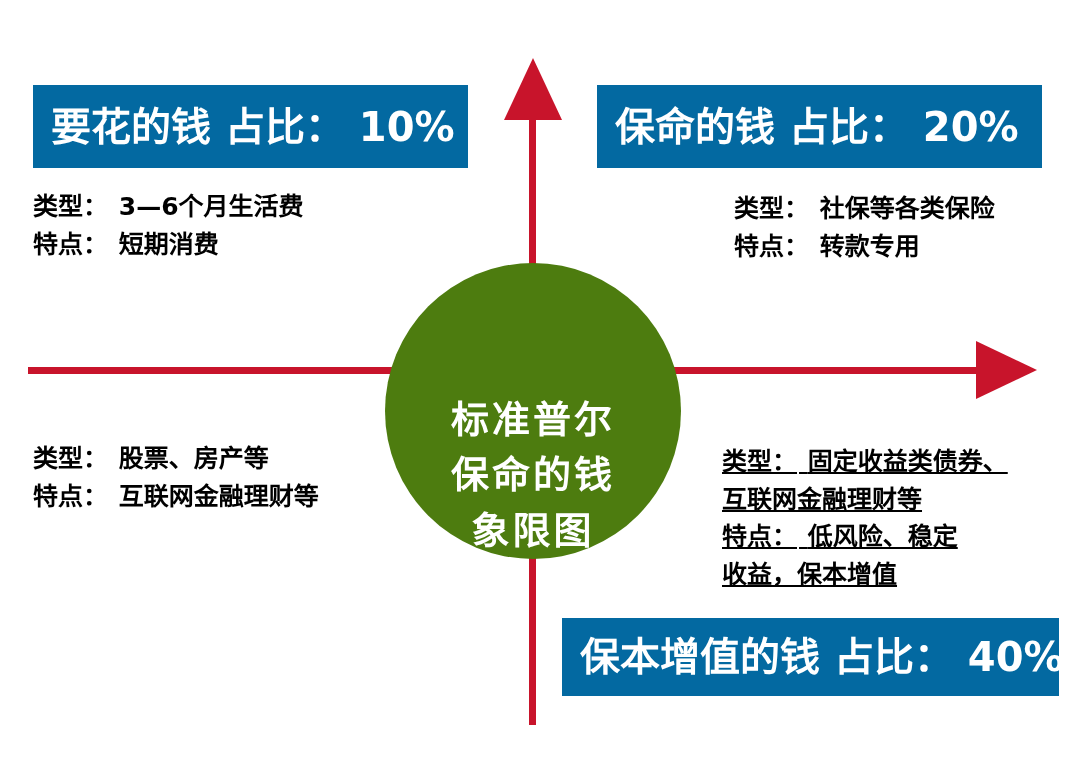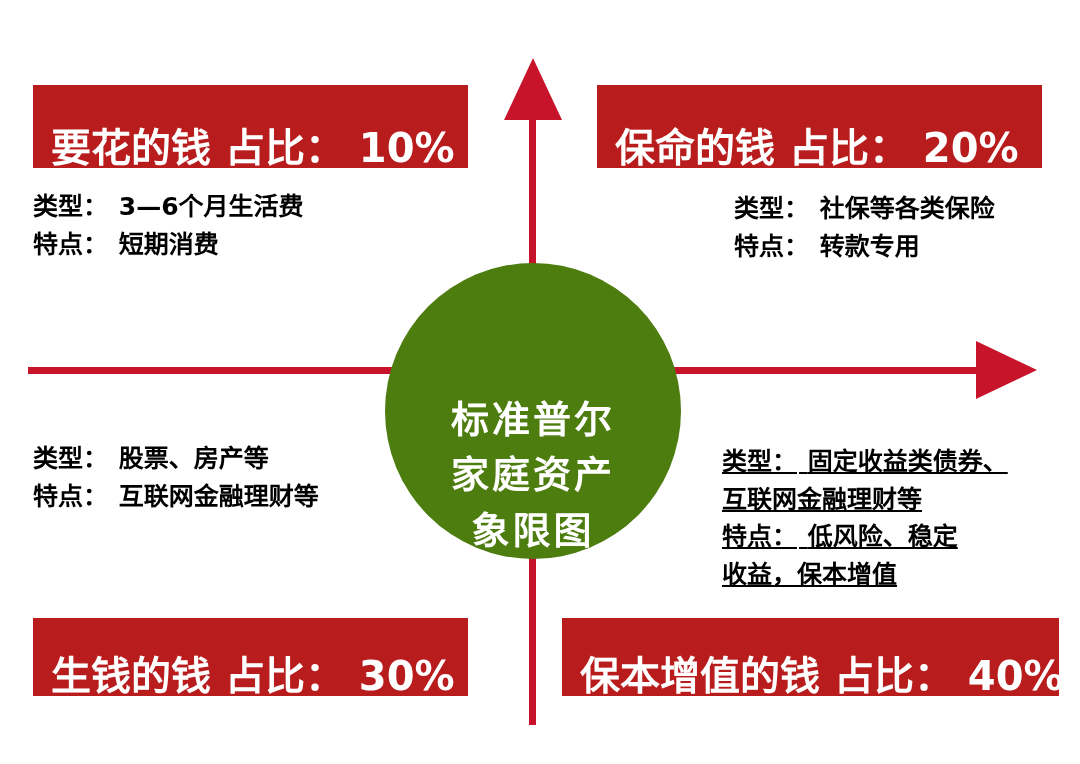--- a/index.html
+++ b/index.html
@@ -79,23 +79,23 @@
     font-weight: bold;
     letter-spacing: 3px;
     line-height: 1.46;
     text-align: center;
     white-space: nowrap;
   }
 
   
   .banner {
     position: absolute;
-    background: #b91c1c;
+    background: #0369a1;
     display: flex;
-    align-items: flex-end;
+    align-items: center;
     z-index: 4;
   }
   .banner .banner-text {
     color: #ffffff;
     font-size: 40px;
     font-weight: bold;
     white-space: nowrap;
     line-height: 1;
     padding: 0 18px;
   }
@@ -164,23 +164,20 @@
   <div class="details details-bl">
     <div class="detail-line">
       <span class="label">类型：</span>
       <span class="value">股票、房产等</span>
     </div>
     <div class="detail-line">
       <span class="label">特点：</span>
       <span class="value">互联网金融理财等</span>
     </div>
   </div>
-  <div class="banner banner-bl">
-    <span class="banner-text">生钱的钱  占比： 30%</span>
-  </div>
 
   <div class="details details-br">
     <div class="detail-line">
       <span class="label">类型：</span>
       <span class="value">固定收益类债券、</span>
     </div>
     <div class="detail-line">
       <span class="value">互联网金融理财等</span>
     </div>
     <div class="detail-line">
@@ -190,17 +187,17 @@
     <div class="detail-line">
       <span class="value">收益，保本增值</span>
     </div>
   </div>
   <div class="banner banner-br">
     <span class="banner-text">保本增值的钱  占比： 40%</span>
   </div>
 
   <div class="center-circle">
     <div class="cc-line">标准普尔</div>
-    <div class="cc-line">家庭资产</div>
+    <div class="cc-line">保命的钱</div>
     <div class="cc-line">象限图</div>
   </div>
 
 </div>
 
 </body></html>

